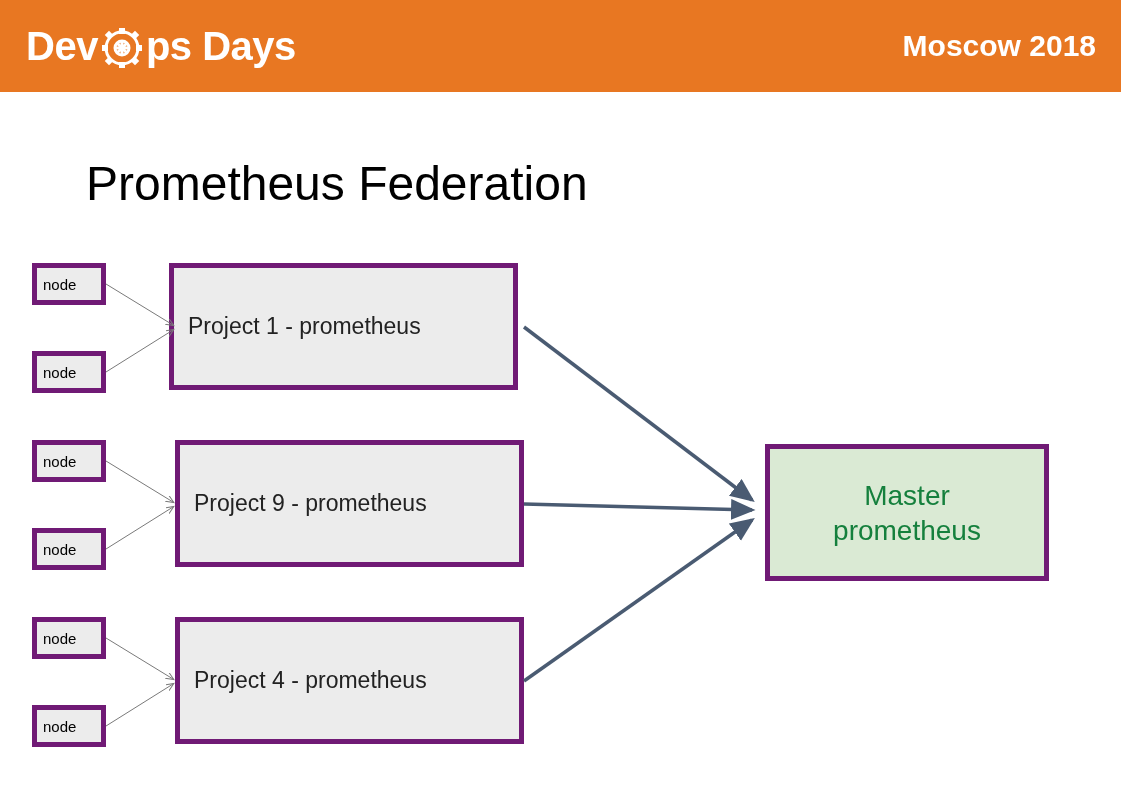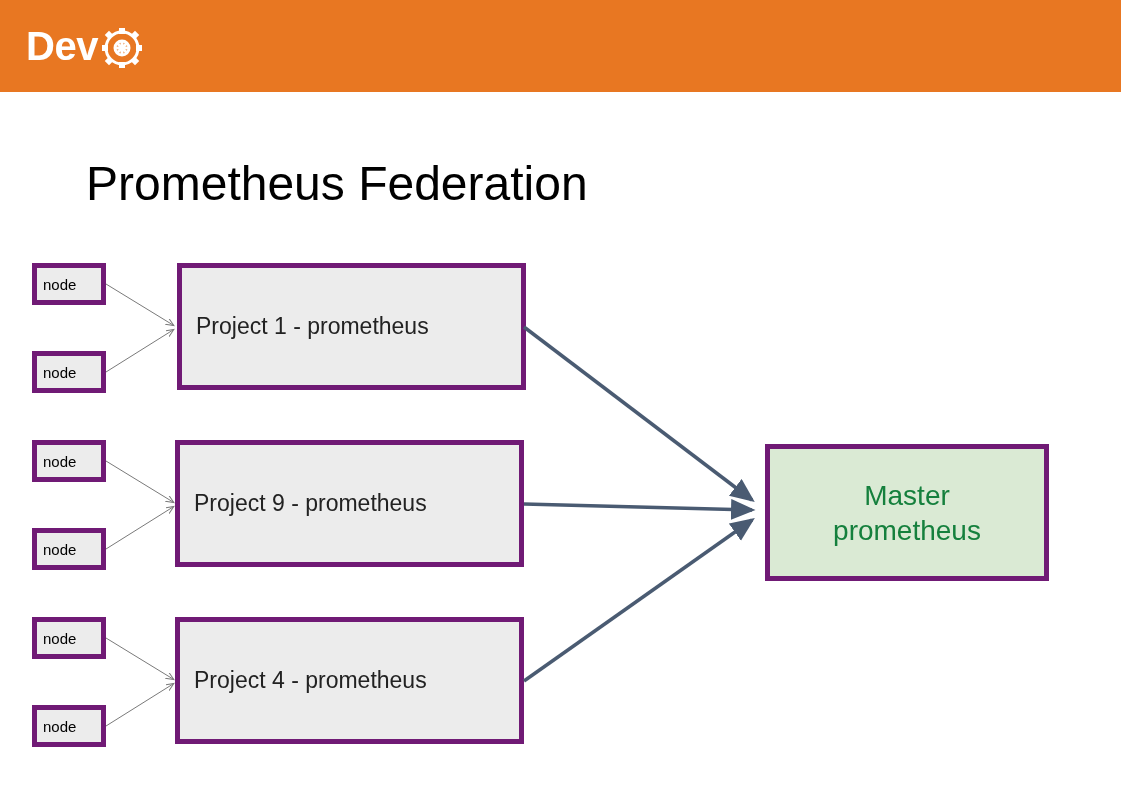--- a/index.html
+++ b/index.html
@@ -110,28 +110,30 @@
           <rect x="19" y="36" width="6" height="6"></rect>
           <rect x="2" y="19" width="6" height="6"></rect>
           <rect x="36" y="19" width="6" height="6"></rect>
           <rect x="6" y="6" width="6" height="6" transform="rotate(45 9 9)"></rect>
           <rect x="32" y="6" width="6" height="6" transform="rotate(45 35 9)"></rect>
           <rect x="6" y="32" width="6" height="6" transform="rotate(45 9 35)"></rect>
           <rect x="32" y="32" width="6" height="6" transform="rotate(45 35 35)"></rect>
         </g>
       </svg>
     </span>
+    <span>ps Days</span>
   </div>
+  <div class="header-right">Moscow 2018</div>
 </div>
 
 <div class="slide-title">Prometheus Federation</div>
 
 <div class="box node" style="left:32px; top:263px">node</div>
 <div class="box node" style="left:32px; top:351px">node</div>
-<div class="box project" style="left:177px; top:263px">Project 1 - prometheus</div>
+<div class="box project" style="left:169px; top:263px">Project 1 - prometheus</div>
 
 <div class="box node" style="left:32px; top:440px">node</div>
 <div class="box node" style="left:32px; top:528px">node</div>
 <div class="box project" style="left:175px; top:440px">Project 9 - prometheus</div>
 
 <div class="box node" style="left:32px; top:617px">node</div>
 <div class="box node" style="left:32px; top:705px">node</div>
 <div class="box project" style="left:175px; top:617px">Project 4 - prometheus</div>
 
 <div class="box master" style="left:765px; top:444px">

